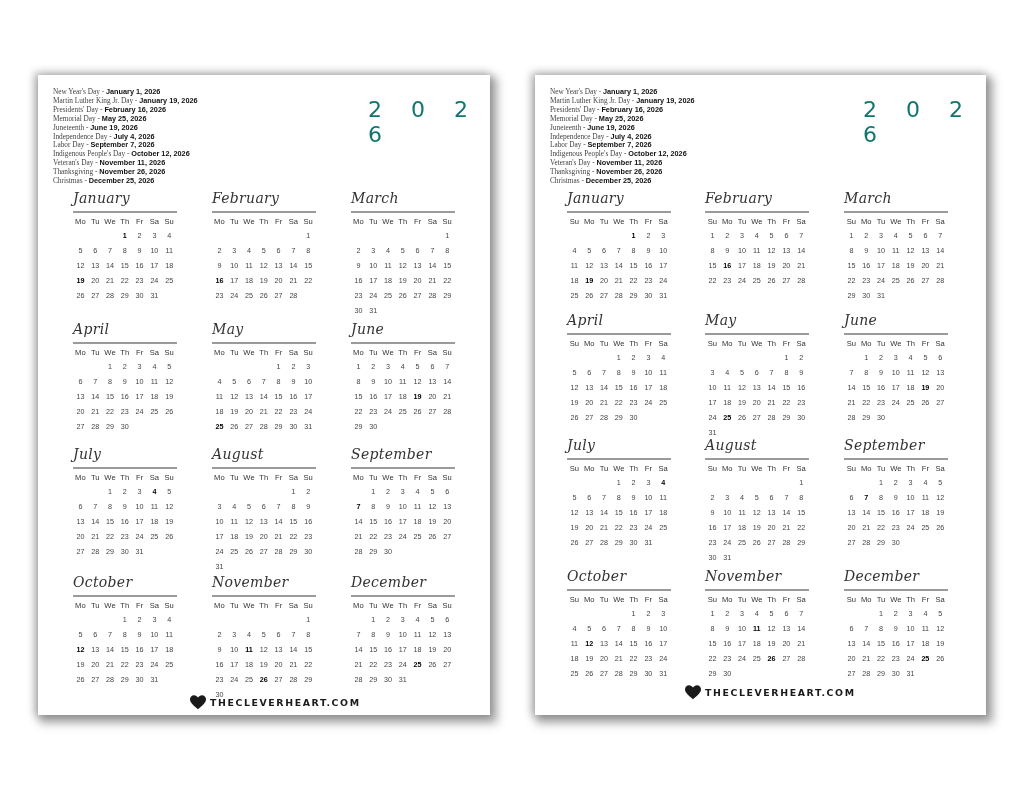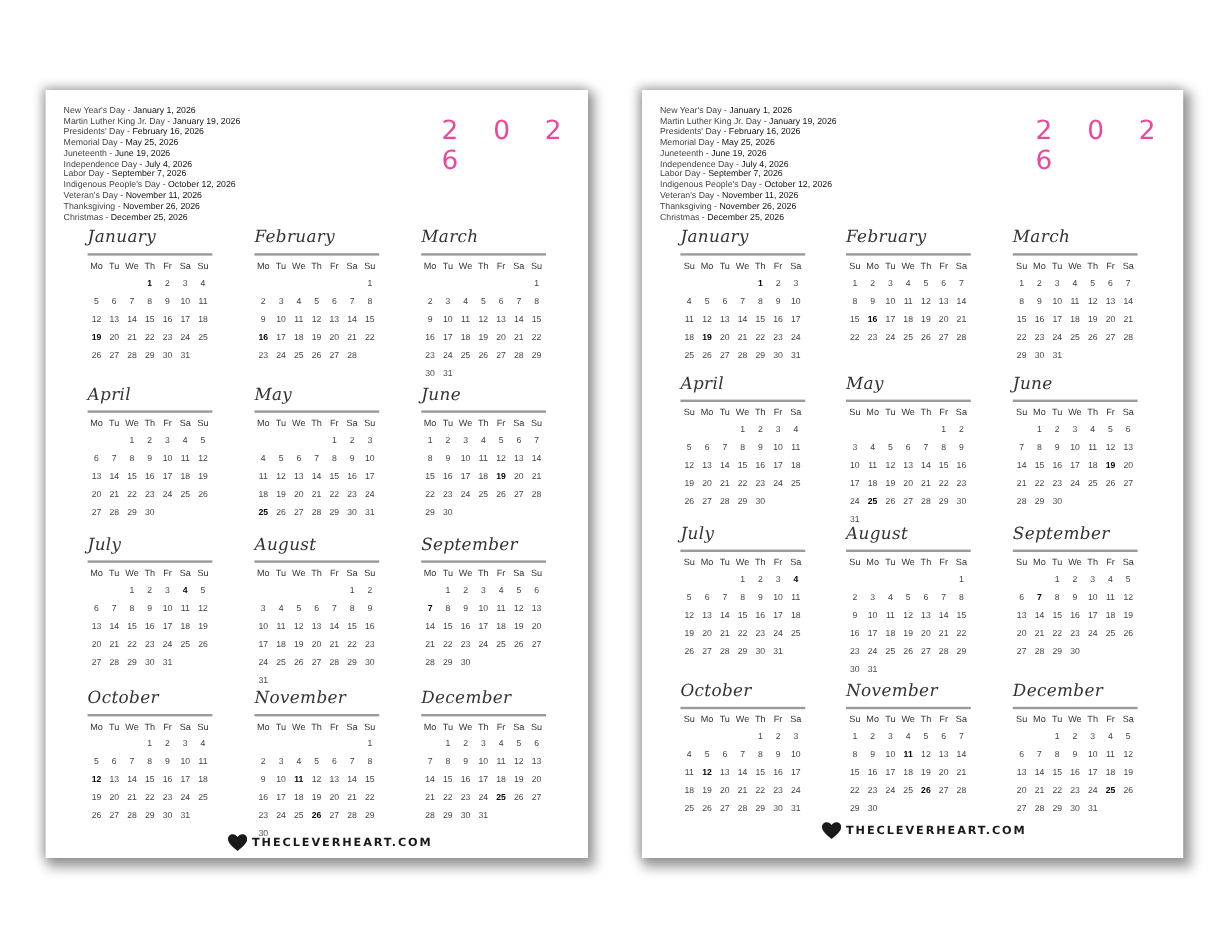--- a/index.html
+++ b/index.html
@@ -8,25 +8,25 @@
     font-family:"Liberation Sans", "DejaVu Sans", sans-serif; color:#222;
   }
   .page {
     position:absolute; background:#fff;
     box-shadow: 4px 5px 9px 3px rgba(0,0,0,0.35), -2px -1px 8px 2px rgba(0,0,0,0.22);
   }
   #page-left  { left:38px;  top:75px; width:452px; height:640px; }
   #page-right { left:535px; top:75px; width:451px; height:640px; }
 
   .holidays { position:absolute; left:15px; top:13px; font-size:7.3px; line-height:8.9px; color:#333; }
-  .holiday .name { color:#444; }
-  .holiday .date { font-weight:normal; color:#111; }
+  .holiday .name { color:#444;font-family:Liberation Serif, serif; }
+  .holiday .date { font-weight:bold; color:#111; }
 
   .year { position:absolute; top:22px; font-family:"DejaVu Sans", sans-serif; font-size:22px;
-          letter-spacing:11px; color:#ec4899; font-weight:normal; }
+          letter-spacing:11px; color:#0f766e; font-weight:normal; }
   #page-left .year { left:330px; }
   #page-right .year { left:328px; }
 
   .grid { position:absolute; left:35px; top:112px; width:382px; }
   #page-right .grid { left:32px; }
   .month { position:absolute; width:104px; }
   .month-title {
     height:24px; text-align:left; font-family:"DejaVu Serif", serif; font-style:italic;
     font-size:14px; color:#333; line-height:22px; letter-spacing:0.3px;
   }

